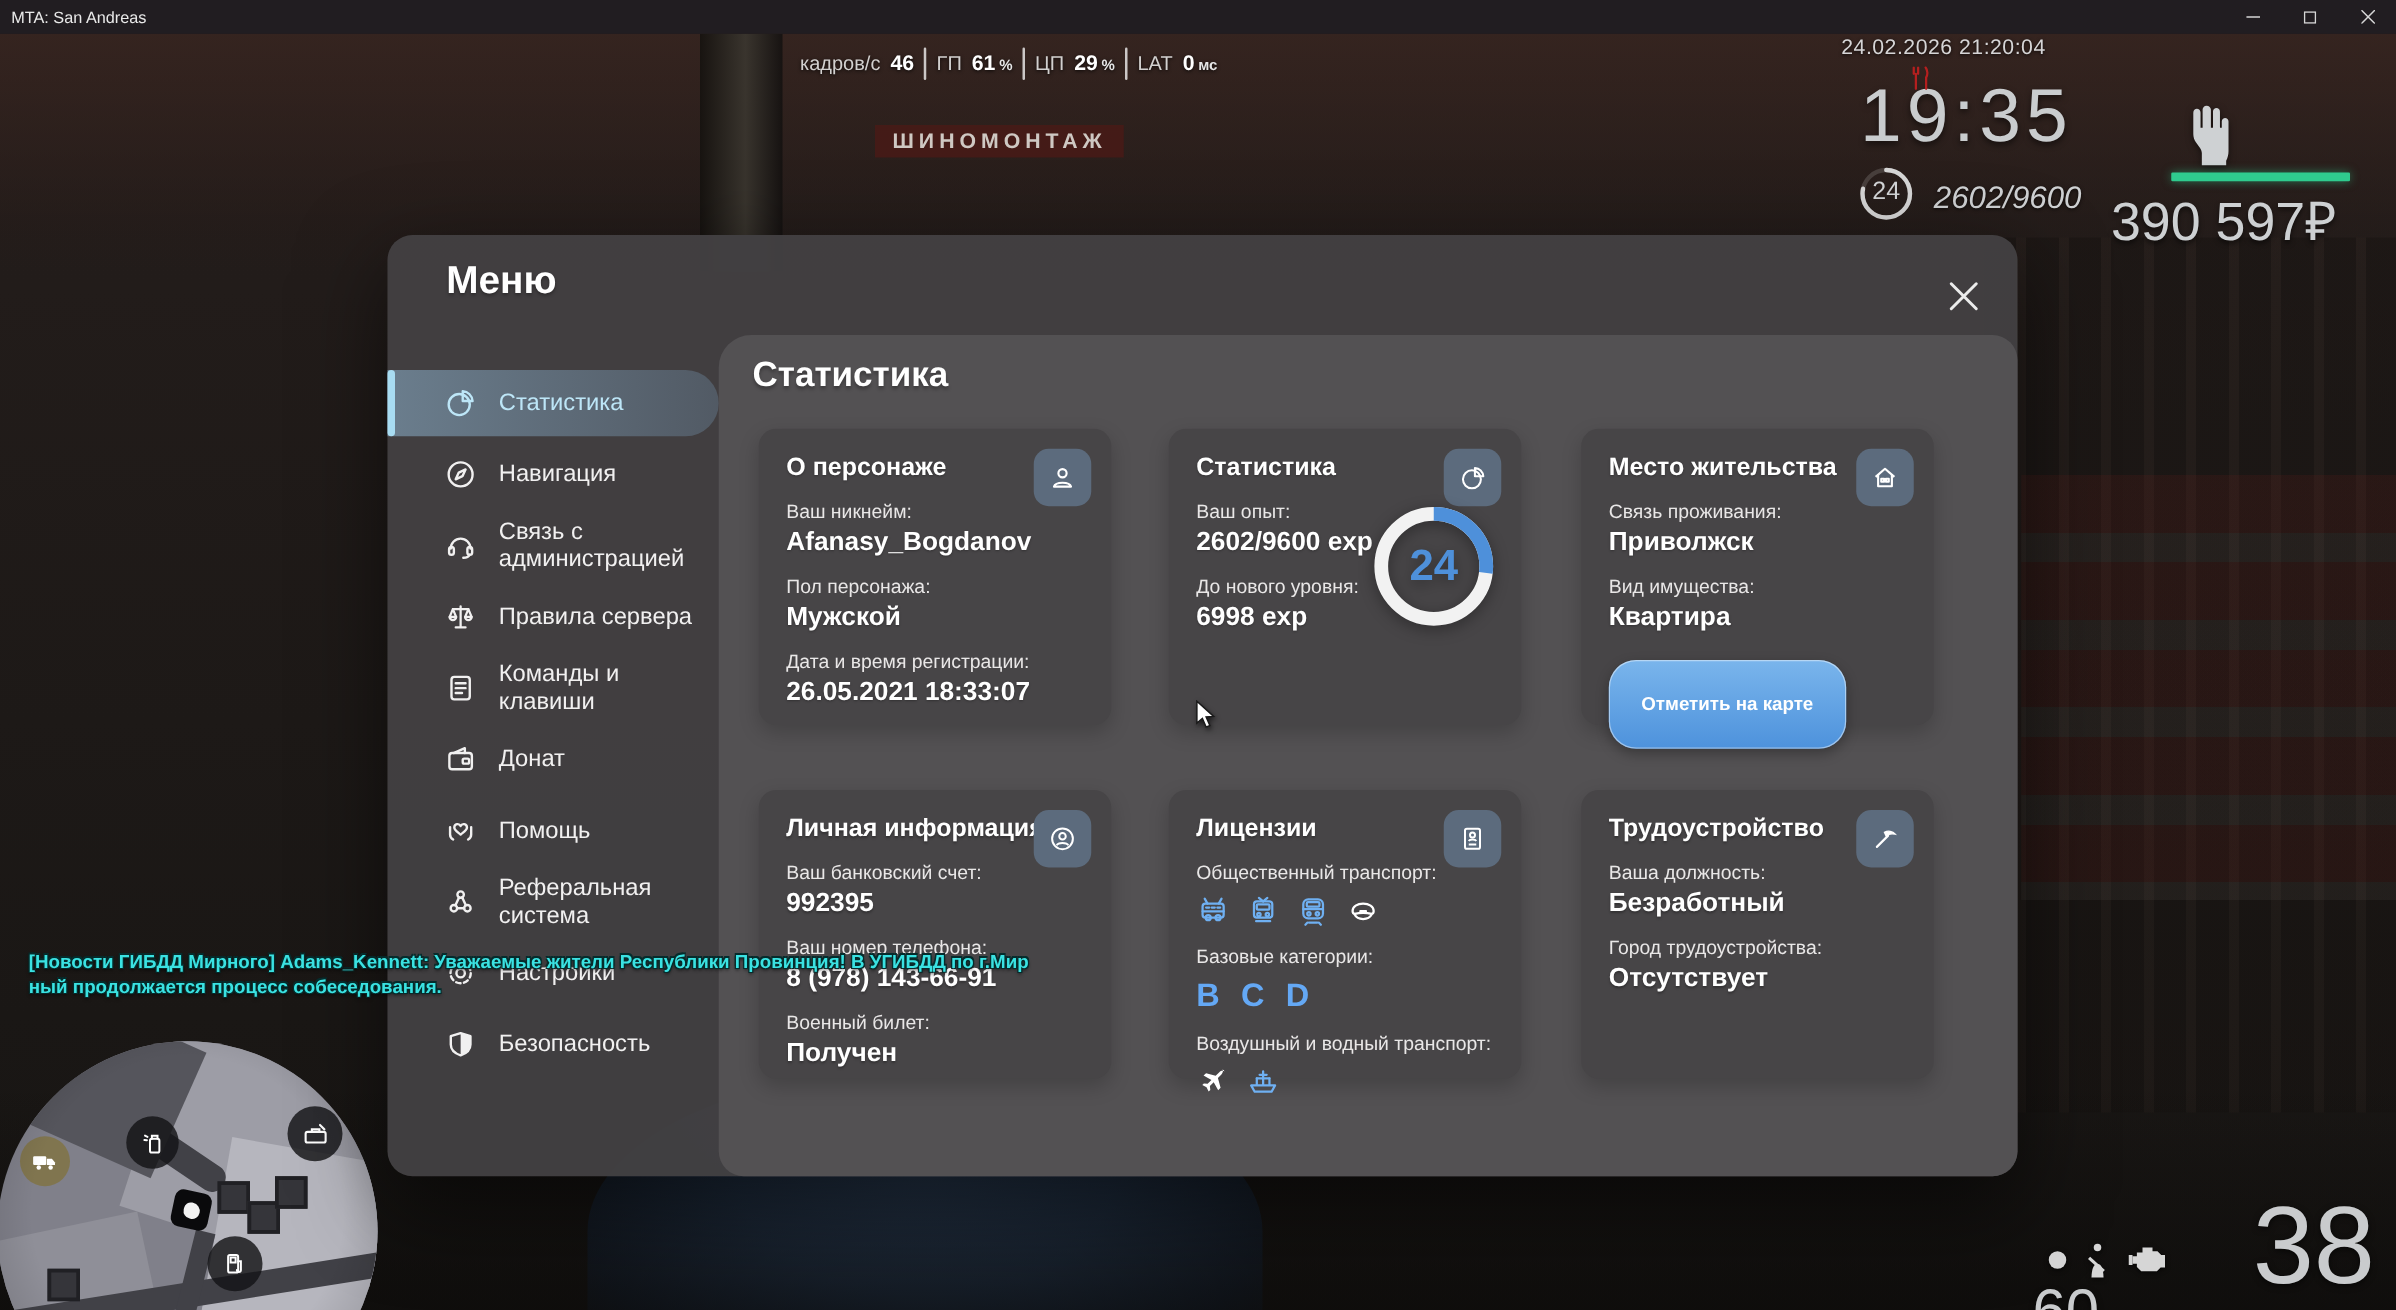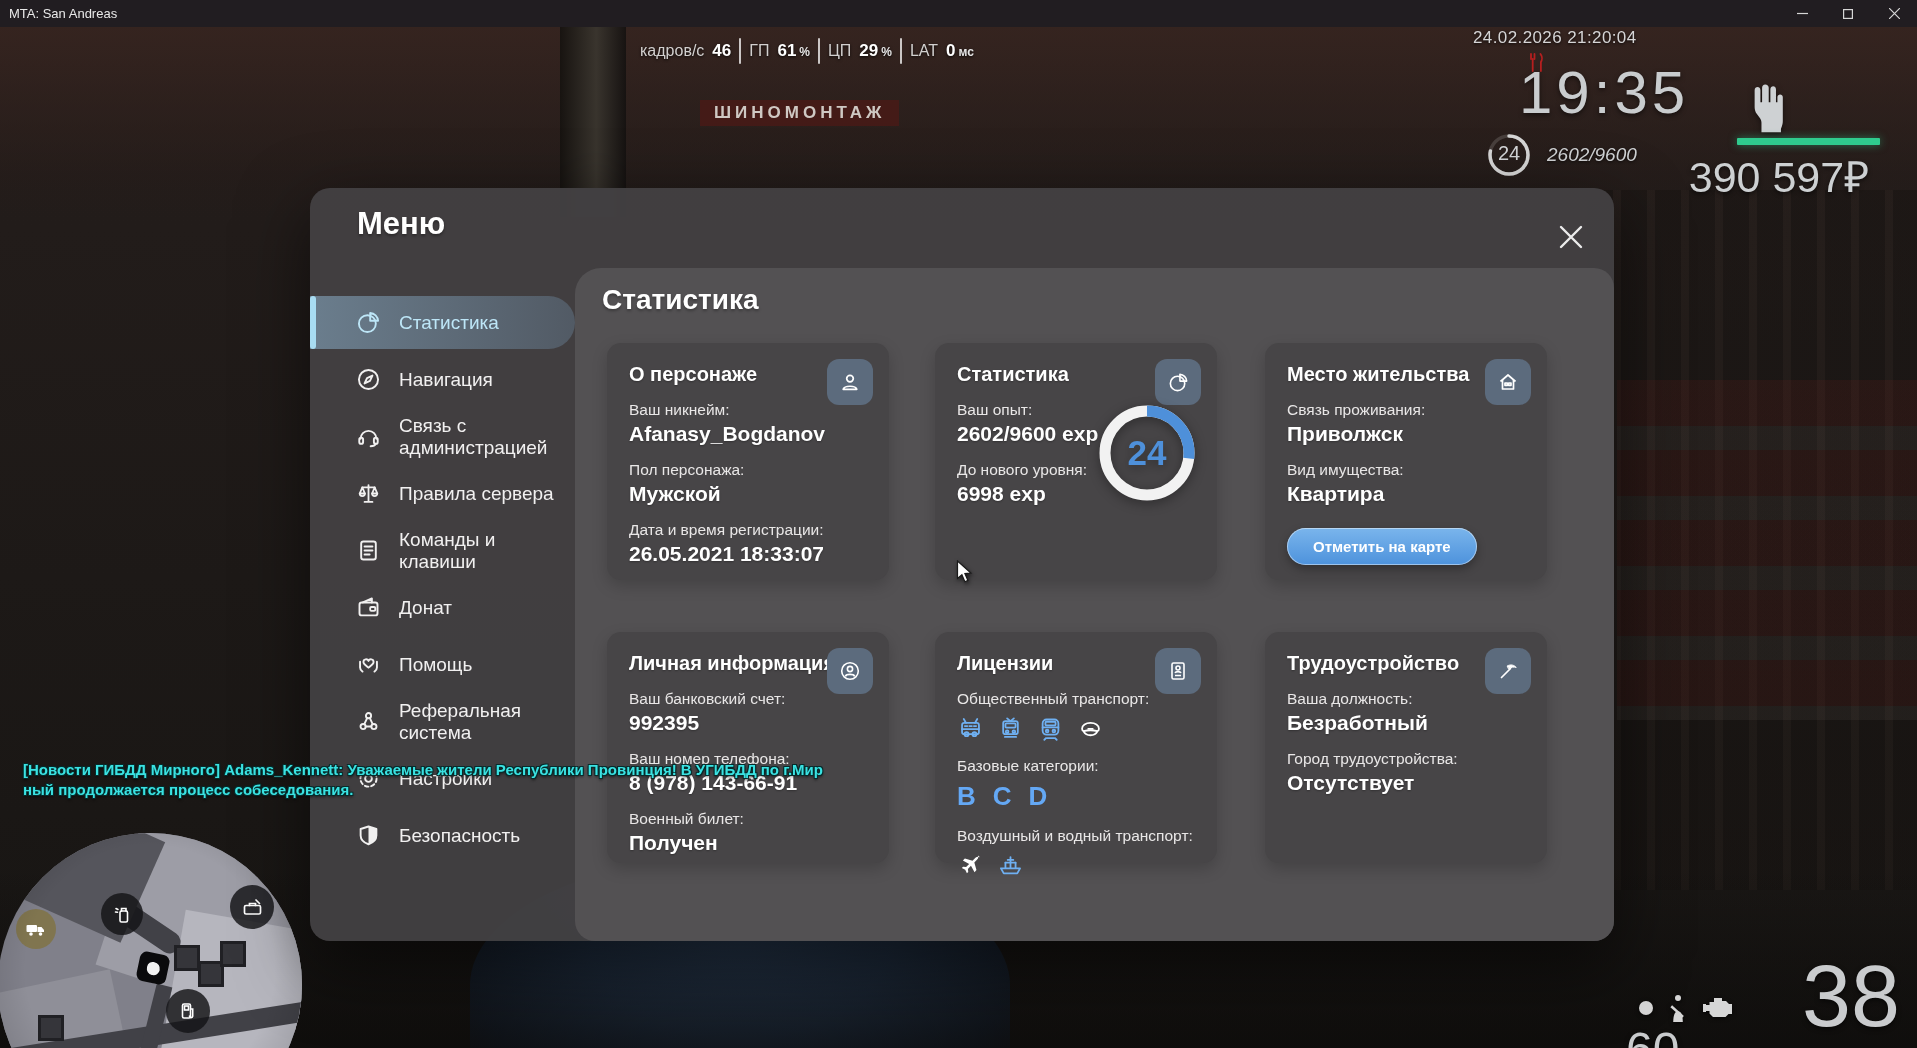--- a/index.html
+++ b/index.html
@@ -24,26 +24,26 @@
   .win-controls{margin-left:auto;display:flex;height:100%;}
   .win-btn{width:46px;height:27px;display:flex;align-items:center;justify-content:center;color:#d6d6d6;font-size:13px;}
   .win-btn svg{display:block;}
   
   .hud-top{position:absolute;left:640px;top:38px;display:flex;align-items:center;z-index:6;
     color:#d2d0cf;font-size:16px;text-shadow:0 1px 3px rgba(0,0,0,.8);}
   .hud-top b{color:#fff;font-size:17px;margin-left:8px;}
   .hud-top .unit{font-size:12px;font-weight:700;color:#e6e6e6;margin-left:3px;}
   .hud-sep{width:2px;height:26px;background:rgba(255,255,255,.75);border-radius:1px;margin:0 8px;}
   .hud-date{position:absolute;left:1473px;top:28px;color:#d6d5d6;font-size:17px;letter-spacing:.4px;z-index:6;text-shadow:0 1px 3px rgba(0,0,0,.8);}
-  .hud-clock{position:absolute;left:1488px;top:58px;color:#c9ccce;font-size:60px;font-weight:300;letter-spacing:4px;z-index:6;text-shadow:0 2px 5px rgba(0,0,0,.55);margin-left:31px;}
+  .hud-clock{position:absolute;left:1488px;top:58px;color:#c9ccce;font-size:60px;font-weight:300;letter-spacing:4px;z-index:6;text-shadow:0 2px 5px rgba(0,0,0,.55);}
   .hud-hunger{position:absolute;left:1528px;top:53px;z-index:7;color:#b51f1f;}
   .hud-fist{position:absolute;left:1746px;top:80px;z-index:6;color:#ced1d3;filter:drop-shadow(0 2px 3px rgba(0,0,0,.5));}
   .hud-lvl{position:absolute;left:1487px;top:133px;z-index:6;display:flex;align-items:center;gap:10px;}
   .hud-lvl .num{position:absolute;left:7px;top:9px;width:30px;text-align:center;color:#d3d5d7;font-size:20px;font-weight:400;}
-  .hud-exp{position:absolute;left:1547px;top:144px;color:#cfd1d3;font-size:19px;font-style:italic;z-index:6;text-shadow:0 1px 3px rgba(0,0,0,.7);text-align:right;}
+  .hud-exp{position:absolute;left:1547px;top:144px;color:#cfd1d3;font-size:25px;font-style:italic;z-index:6;text-shadow:0 1px 3px rgba(0,0,0,.7);text-align:right;}
   .hud-moneybar{position:absolute;left:1737px;top:138px;width:143px;height:7px;border-radius:1px;z-index:6;box-shadow:0 0 8px rgba(46,203,142,.5);}
   .hud-money{position:absolute;left:1660px;top:146px;width:238px;text-align:center;color:#cdd0d2;font-size:43px;font-weight:300;z-index:6;text-shadow:0 2px 4px rgba(0,0,0,.55);}
   
   .panel{position:absolute;left:310px;top:188px;width:1304px;height:753px;background:rgba(66,64,66,.97);
     border-radius:20px;box-shadow:0 24px 70px rgba(0,0,0,.55);z-index:10;}
   .panel h1{position:absolute;left:47px;top:18px;margin:0;color:#fff;font-size:31px;font-weight:700;text-shadow:0 2px 3px rgba(0,0,0,.35);}
   .close-btn{position:absolute;left:1244px;top:32px;width:34px;height:34px;color:#ececec;display:flex;align-items:center;justify-content:center;cursor:pointer;}
   .sidebar{position:absolute;left:0;top:106px;width:265px;display:flex;flex-direction:column;}
   .side-item{height:57px;display:flex;align-items:center;gap:17px;padding-left:45px;color:#f1f0f0;cursor:pointer;position:relative;}
   .side-item .label{font-size:19px;line-height:1.12;width:172px;}
@@ -55,21 +55,21 @@
   .content h2{position:absolute;left:27px;top:16px;margin:0;color:#fff;font-size:28px;font-weight:700;text-shadow:0 2px 3px rgba(0,0,0,.3);}
   
   .card{position:absolute;width:282px;background:#474547;border-radius:14px;box-shadow:0 6px 16px rgba(0,0,0,.18);padding:0;}
   .card .inner{padding:20px 22px;}
   .card-title{color:#fff;font-size:20px;font-weight:600;text-shadow:0 1px 2px rgba(0,0,0,.3);}
   .badge{position:absolute;right:16px;top:16px;width:46px;height:46px;border-radius:12px;background:#5c6b7d;
     display:flex;align-items:center;justify-content:center;color:#fff;}
   .field{margin-top:15px;}
   .field .flabel{color:#e9e7e7;font-size:15.5px;}
   .field .fvalue{color:#fff;font-size:21px;font-weight:700;margin-top:3px;text-shadow:0 1px 2px rgba(0,0,0,.3);}
-  .map-btn{display:inline-block;margin-top:22px;padding:10px 26px;border-radius:22px;color:#fff;font-size:15px;font-weight:700;
+  .map-btn{display:inline-block;margin-top:22px;padding:27px 26px;border-radius:22px;color:#fff;font-size:15px;font-weight:700;
     background:linear-gradient(180deg,#7ab5ec,#4d92dc);box-shadow:inset 0 0 0 1px rgba(255,255,255,.45),0 4px 10px rgba(0,0,0,.3);cursor:pointer;}
   .ring-wrap{position:absolute;right:16px;top:56px;width:108px;height:108px;filter:drop-shadow(0 3px 6px rgba(0,0,0,.35));}
   .ring-wrap .lvl{position:absolute;left:0;top:0;width:108px;height:108px;display:flex;align-items:center;justify-content:center;
     color:#4e90da;font-size:35px;font-weight:700;}
   .letters{display:flex;gap:17px;margin-top:6px;}
   .letters b{color:#64a8f5;font-size:26px;font-weight:700;}
   .ticons{display:flex;gap:13px;margin-top:7px;align-items:center;}
   .t-blue{color:#6fb0f2;} .t-white{color:#fff;}
   
   .chat{position:absolute;left:23px;top:760px;z-index:40;color:#3ae2e2;font-size:15px;font-weight:700;line-height:20px;

